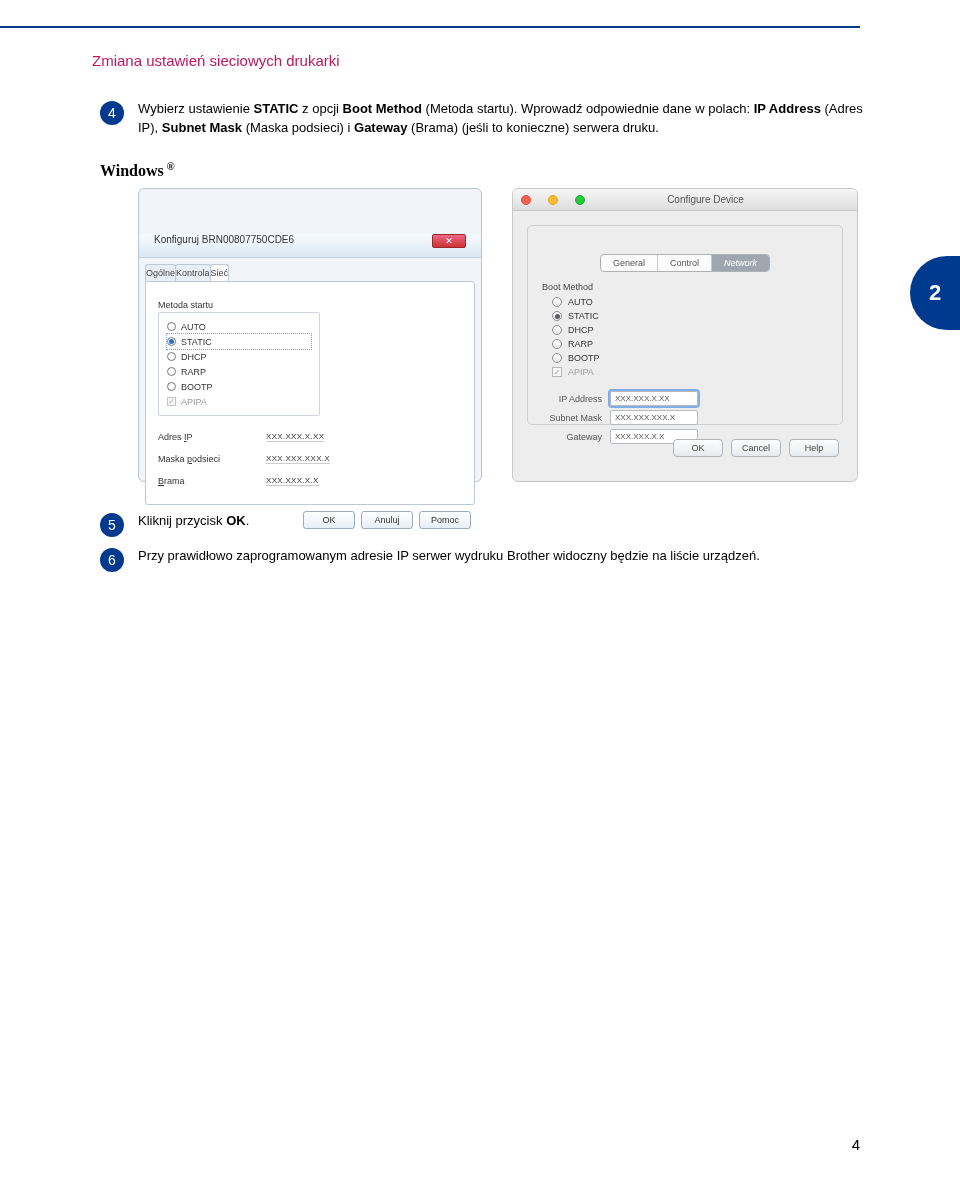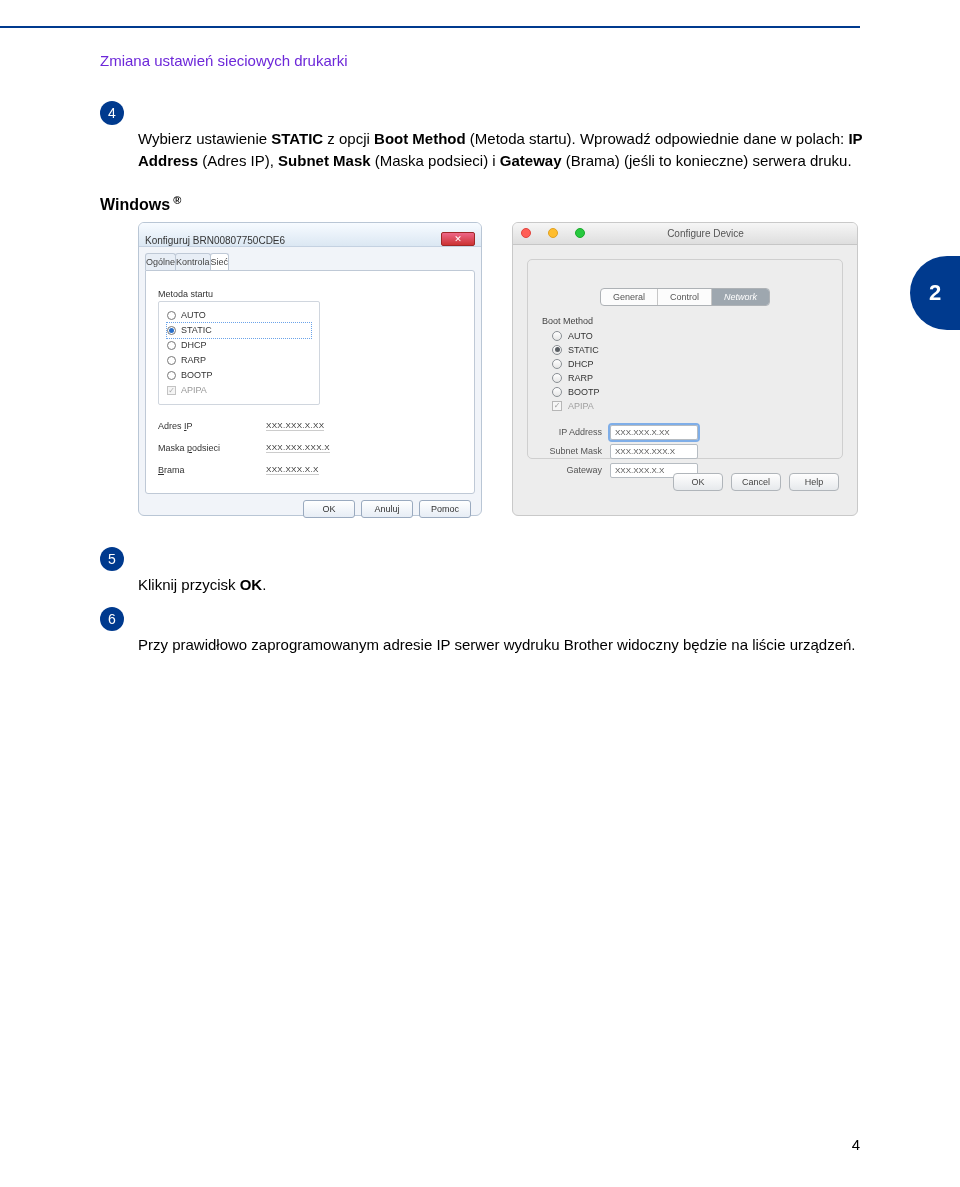--- a/index.html
+++ b/index.html
@@ -15,30 +15,30 @@
     position: absolute;
     top: 26px;
     left: 0;
     width: 860px;
     height: 2px;
     background: #003a8e;
   }
   .chapter-header {
     position: absolute;
     top: 52px;
-    left: 100px;
-    color: #6d28d9;
+    left: 92px;
+    color: #be185d;
     font-size: 15px;
   }
   .step {
     display: flex;
     gap: 14px;
     margin-bottom: 10px;
   }
-  .step-content { font-size: 15px; line-height: 1.45; color: #000; margin-top: 28px; }
+  .step-content { font-size: 13px; line-height: 1.45; color: #000; }
   .step-num {
     flex-shrink: 0;
     width: 24px;
     height: 24px;
     border-radius: 50%;
     background: #003a8e;
     color: #fff;
     display: flex;
     align-items: center;
     justify-content: center;
@@ -50,20 +50,21 @@
     top: 100px;
     left: 100px;
     width: 770px;
   }
   .bold { font-weight: bold; }
   .os-row {
     display: flex;
     align-items: center;
     margin-top: 22px;
     margin-bottom: 8px;
+    font-family: Liberation Serif, serif;
   }
   .os-left { font-weight: bold; font-size: 16px; width: 388px; }
   .os-left sup { font-size: 11px; }
   .os-right { font-weight: bold; font-size: 16px; flex: 1; }
   .side-tab {
     position: absolute;
     right: 0;
     top: 256px;
     width: 50px;
     height: 74px;
@@ -99,25 +100,26 @@
     background: #f1f4f9;
     border-radius: 6px;
     font-size: 10px;
     color: #333;
   }
   .win-titlebar {
     height: 24px;
     background: linear-gradient(#f7fbff,#dbe7f3);
     border-bottom: 1px solid #c4d1e1;
     display: flex;
-    align-items: flex-end;
-    padding: 0 6px;
+    align-items: flex-start;
+    padding: 0 15px;
     justify-content: space-between;
     border-top-left-radius: 5px;
     border-top-right-radius: 5px;
+    margin-top: 45px;
   }
   .win-title { font-size: 10px; }
   .win-close {
     width: 34px;
     height: 14px;
     background: linear-gradient(#e68,#c33);
     border: 1px solid #a02727;
     border-radius: 2px;
     color: #fff;
     font-size: 9px;

